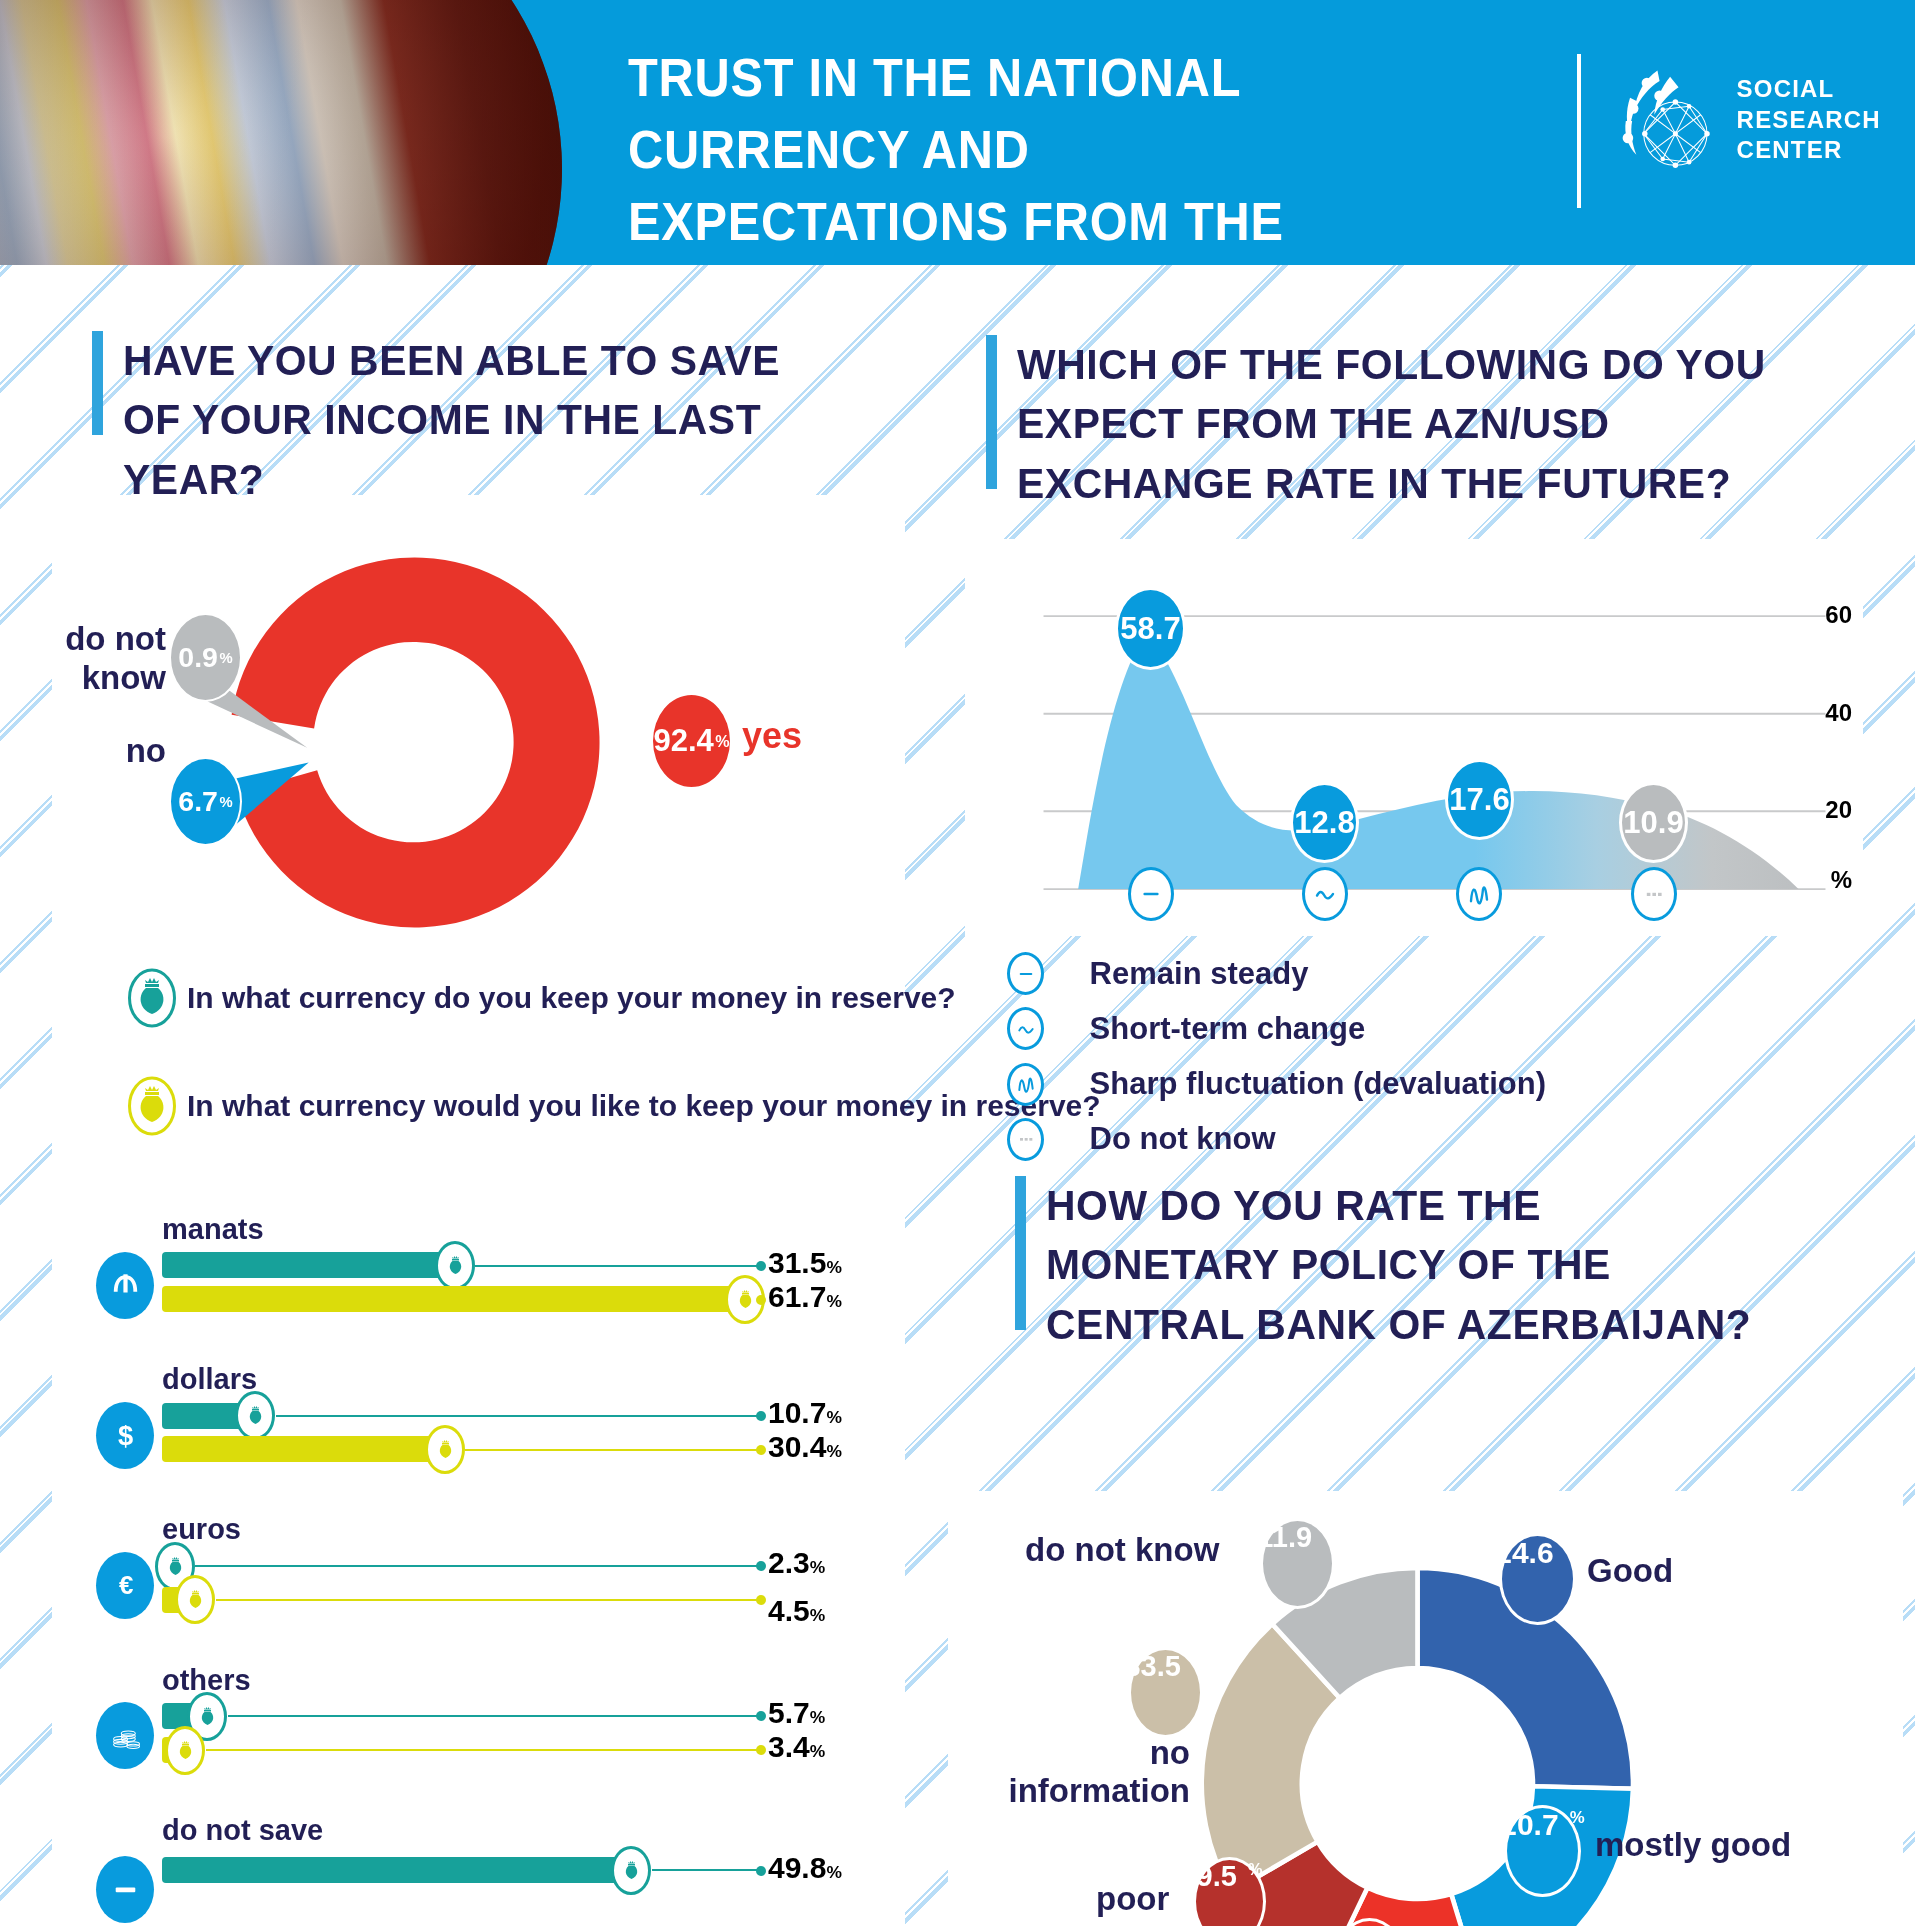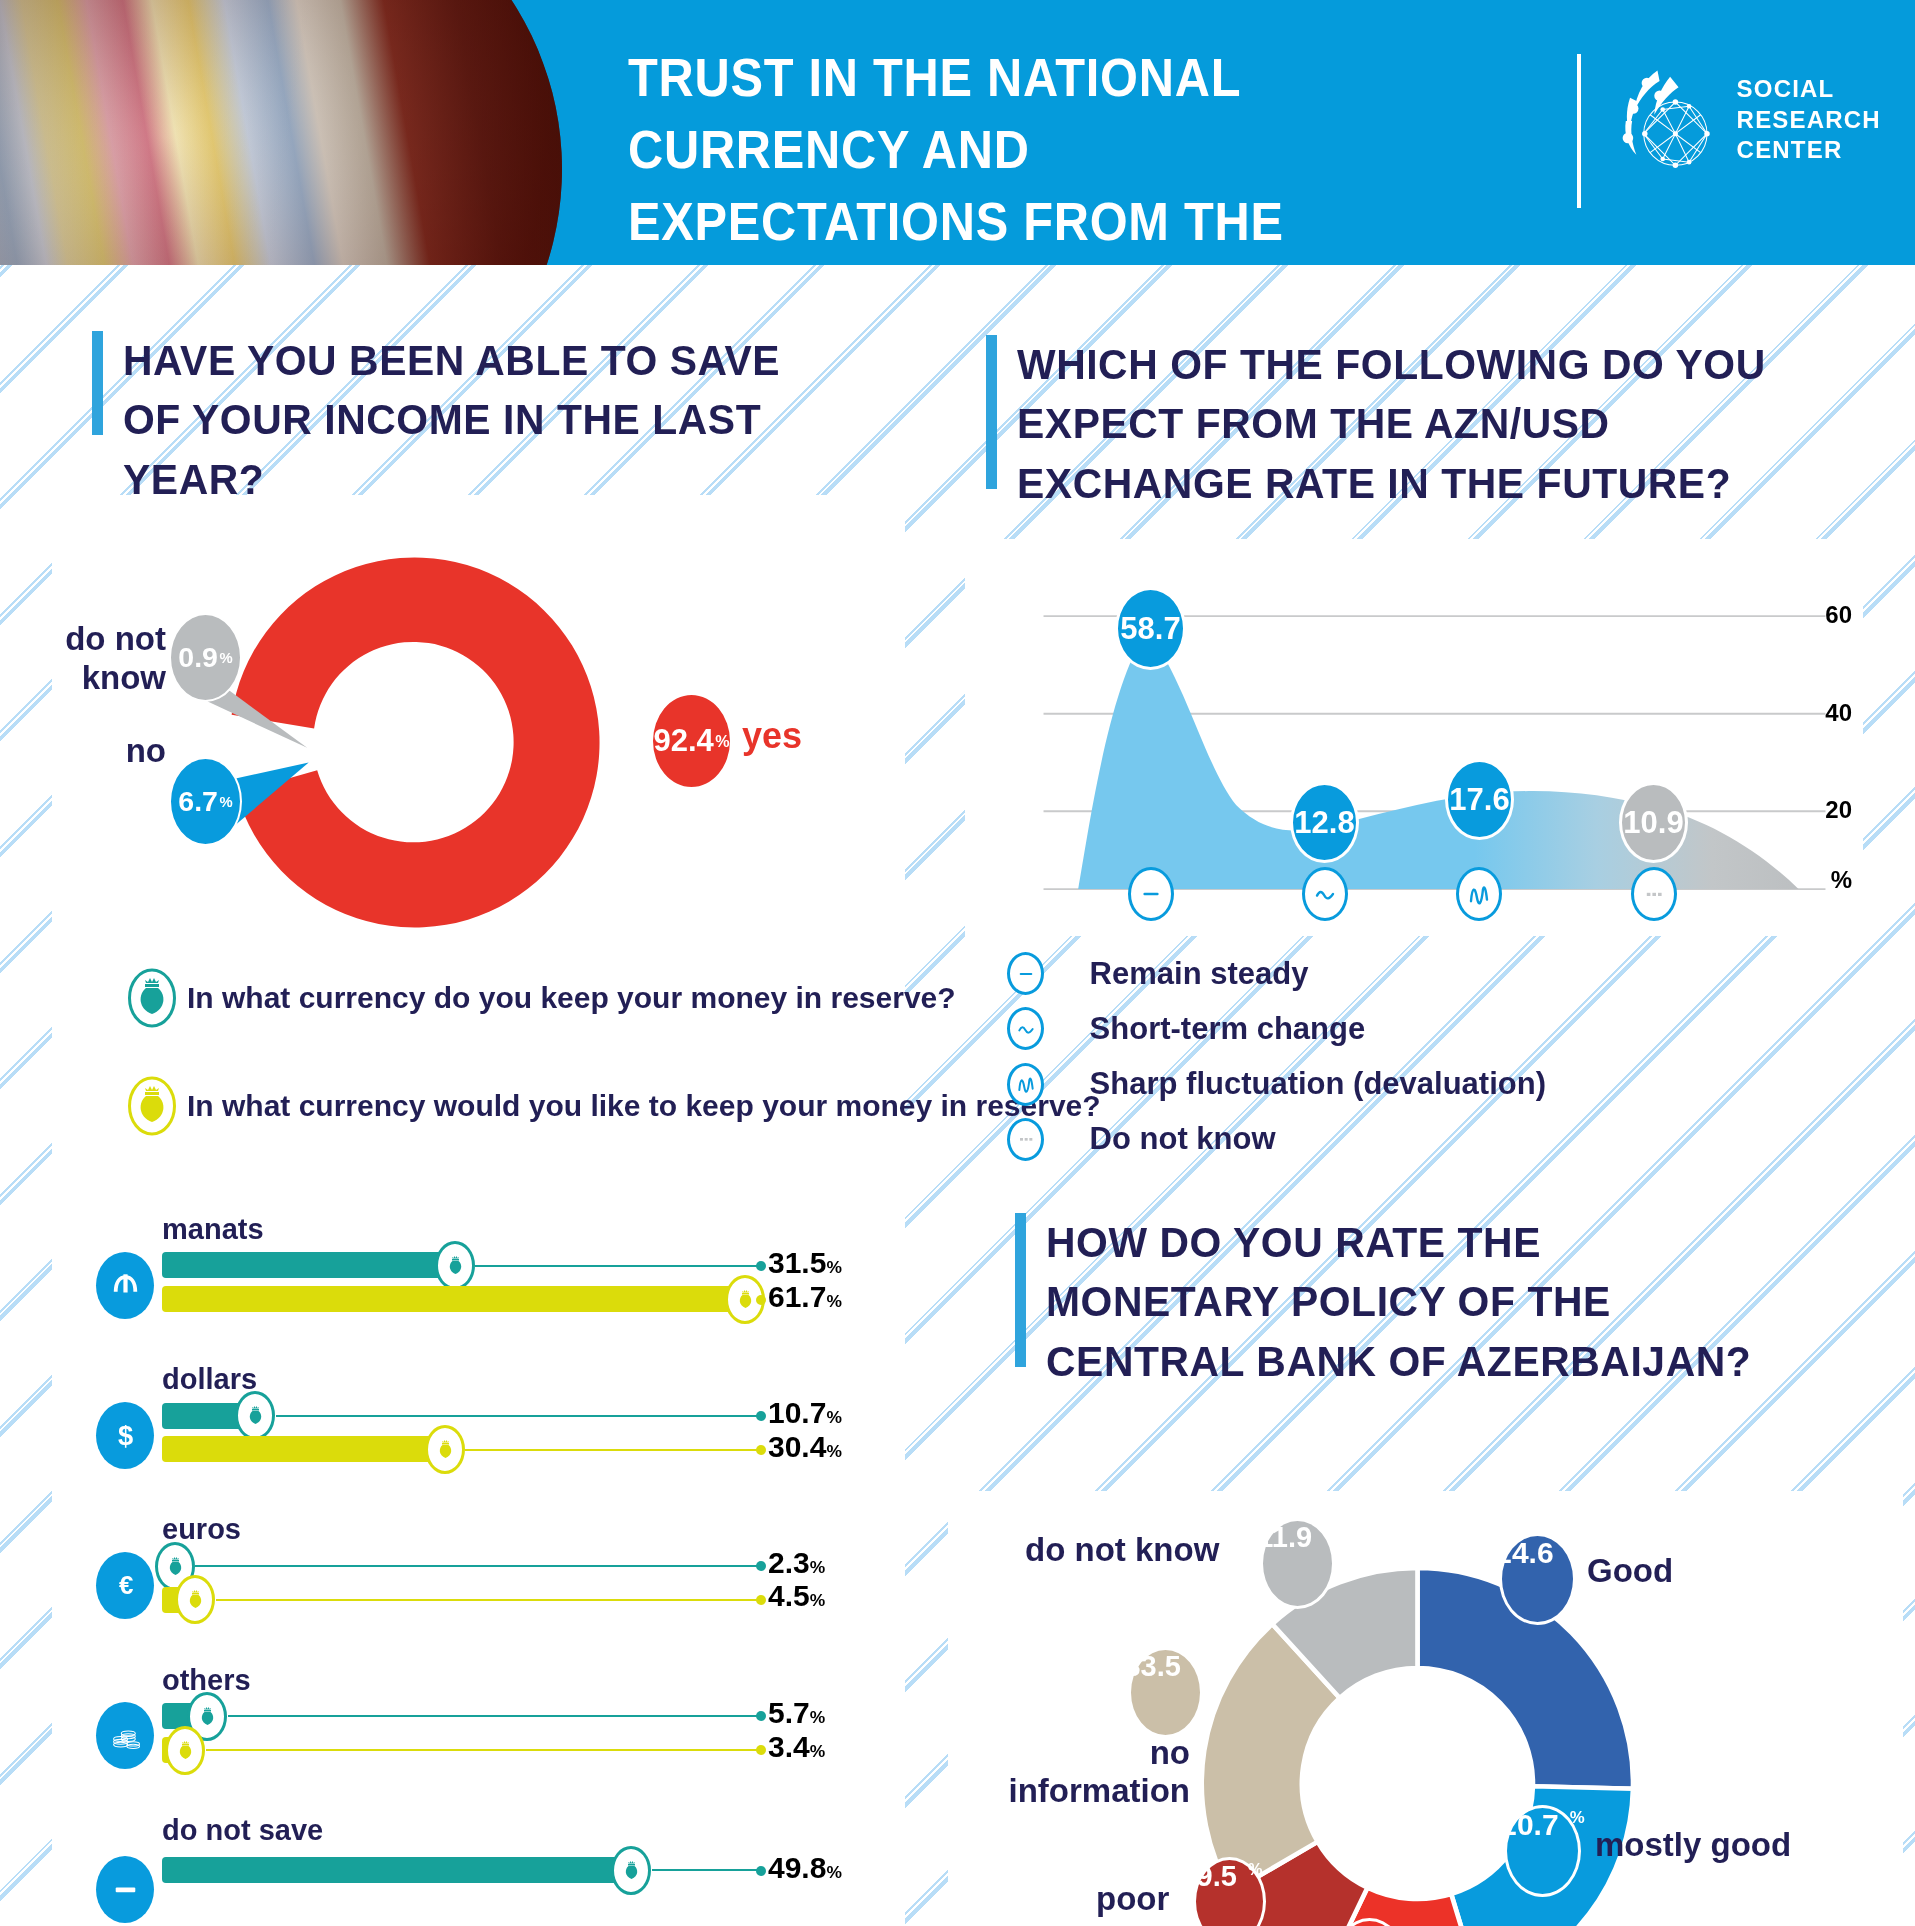--- a/index.html
+++ b/index.html
@@ -105,21 +105,21 @@
     letter-spacing: 0.6px;
     text-transform: uppercase;
     transform: scaleX(0.95);
     transform-origin: left top;
   }
 
   #t-save  { left: 92px;  top: 331px;  width: 770px; }
   #t-save  .sec-bar { height: 104px; }
   #t-expect{ left: 986px; top: 335px; width: 847px; }
   #t-expect .sec-bar { height: 154px; }
-  #t-policy{ left: 986px; top: 1213px; width: 809px; padding-left: 29px; }
+  #t-policy{ left: 986px; top: 1176px; width: 809px; padding-left: 29px; }
   #t-policy .sec-bar { height: 154px; }
 
   
   #donut-save { position: absolute; left: 200px; top: 532px; width: 424px; height: 424px; }
   .label-dn {
     position: absolute;
     color: #221f55;
     font-family: "Liberation Sans Narrow", "Liberation Sans", sans-serif;
     font-size: 33px; font-weight: 700; line-height: 1.18;
     text-align: right;
@@ -468,21 +468,21 @@
     <div class="bar yellow" style="top:374px; width:43px"></div>
     <div class="purse yellow" style="left:79px; top:362px">
       <svg viewBox="0 0 100 120" width="25" height="30">
           <path d="M38 30 L36 24 L42 28 L46 20 L50 28 L54 20 L58 28 L64 24 L62 30 Z" fill="#dbdc0b"></path>
           <rect x="36" y="32" width="28" height="6" fill="#dbdc0b"></rect>
           <path d="M38 40 C22 52 22 82 50 92 C78 82 78 52 62 40 Z" fill="#dbdc0b"></path>
         </svg>
     </div>
     <div class="lead yellow" style="left:120px; top:386px; width:545px"></div>
     <div class="lead-dot yellow" style="left:660px; top:382px"></div>
-    <div class="bar-value" style="top:366px"><span>4.5</span><span class="pct">%</span></div>
+    <div class="bar-value" style="top:381px"><span>4.5</span><span class="pct">%</span></div>
 
     <div class="bar-cat-label" style="top:451px">others</div>
     <div class="cur-icon" style="top:489px">
       <svg viewBox="0 0 100 100" width="35" height="35" fill="none" stroke="#fff" stroke-width="3">
         <ellipse cx="36" cy="60" rx="20" ry="7"></ellipse>
           <ellipse cx="36" cy="68" rx="20" ry="7"></ellipse>
           <ellipse cx="36" cy="76" rx="20" ry="7"></ellipse>
         <ellipse cx="58" cy="44" rx="20" ry="7"></ellipse>
           <ellipse cx="58" cy="52" rx="20" ry="7"></ellipse>
           <ellipse cx="58" cy="60" rx="20" ry="7"></ellipse>

